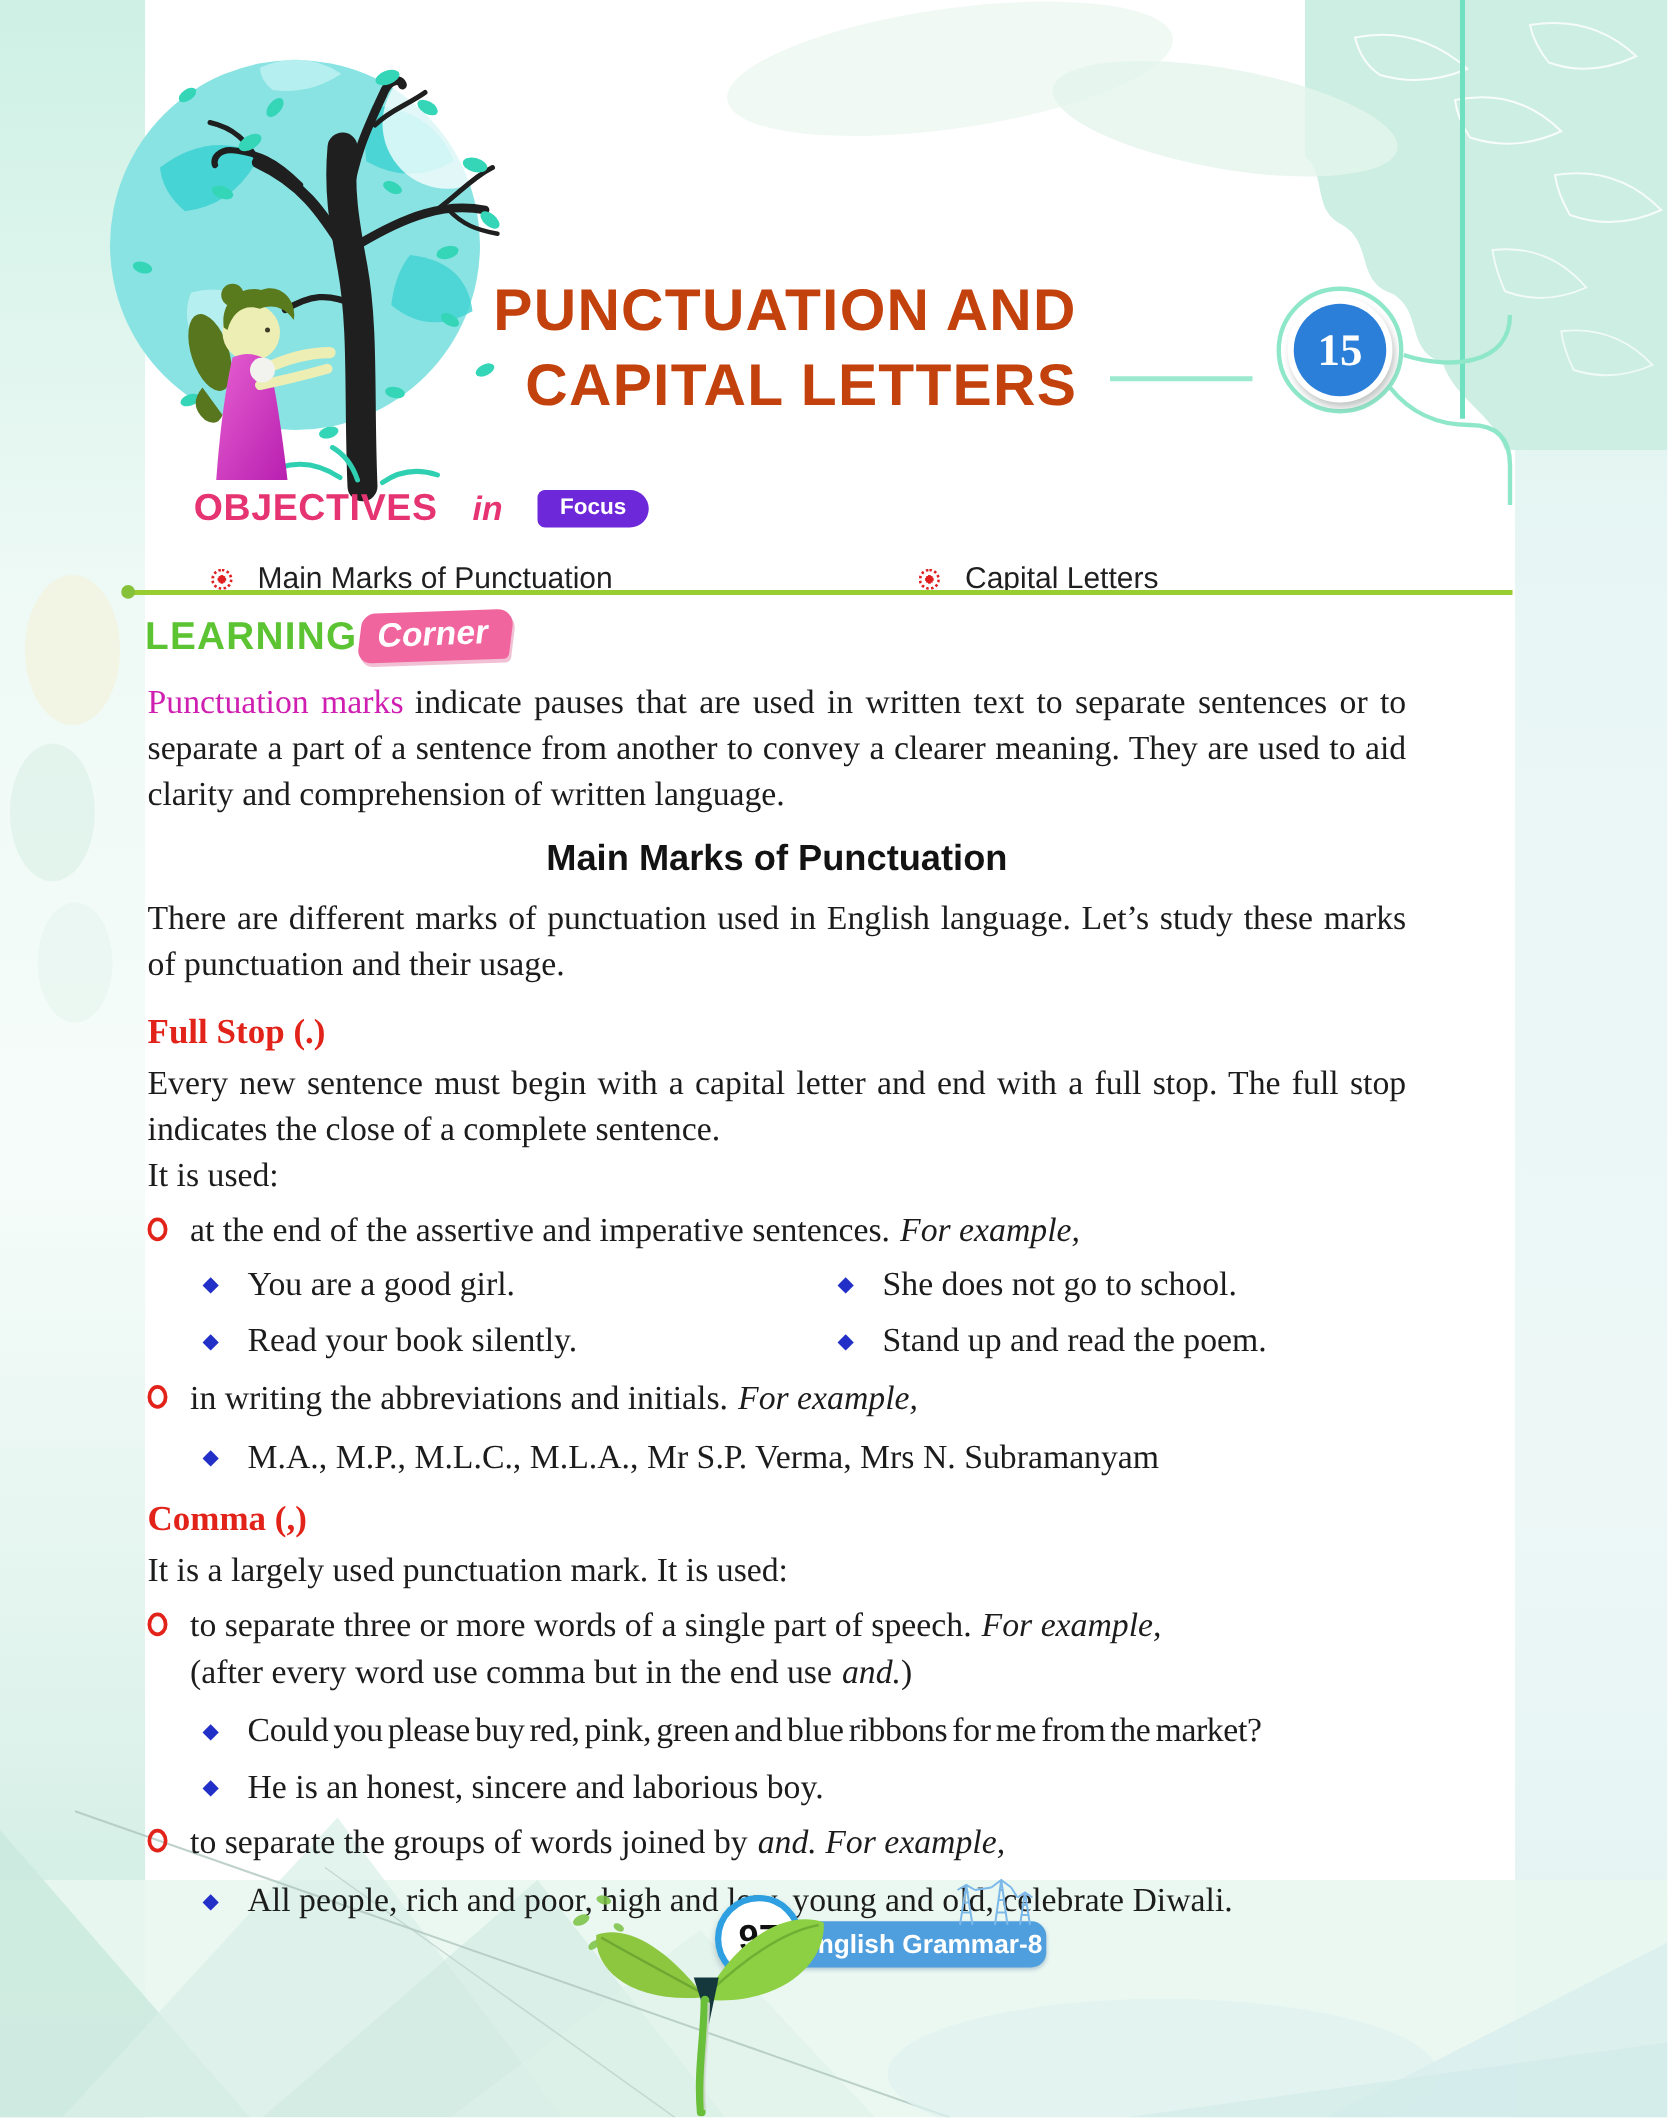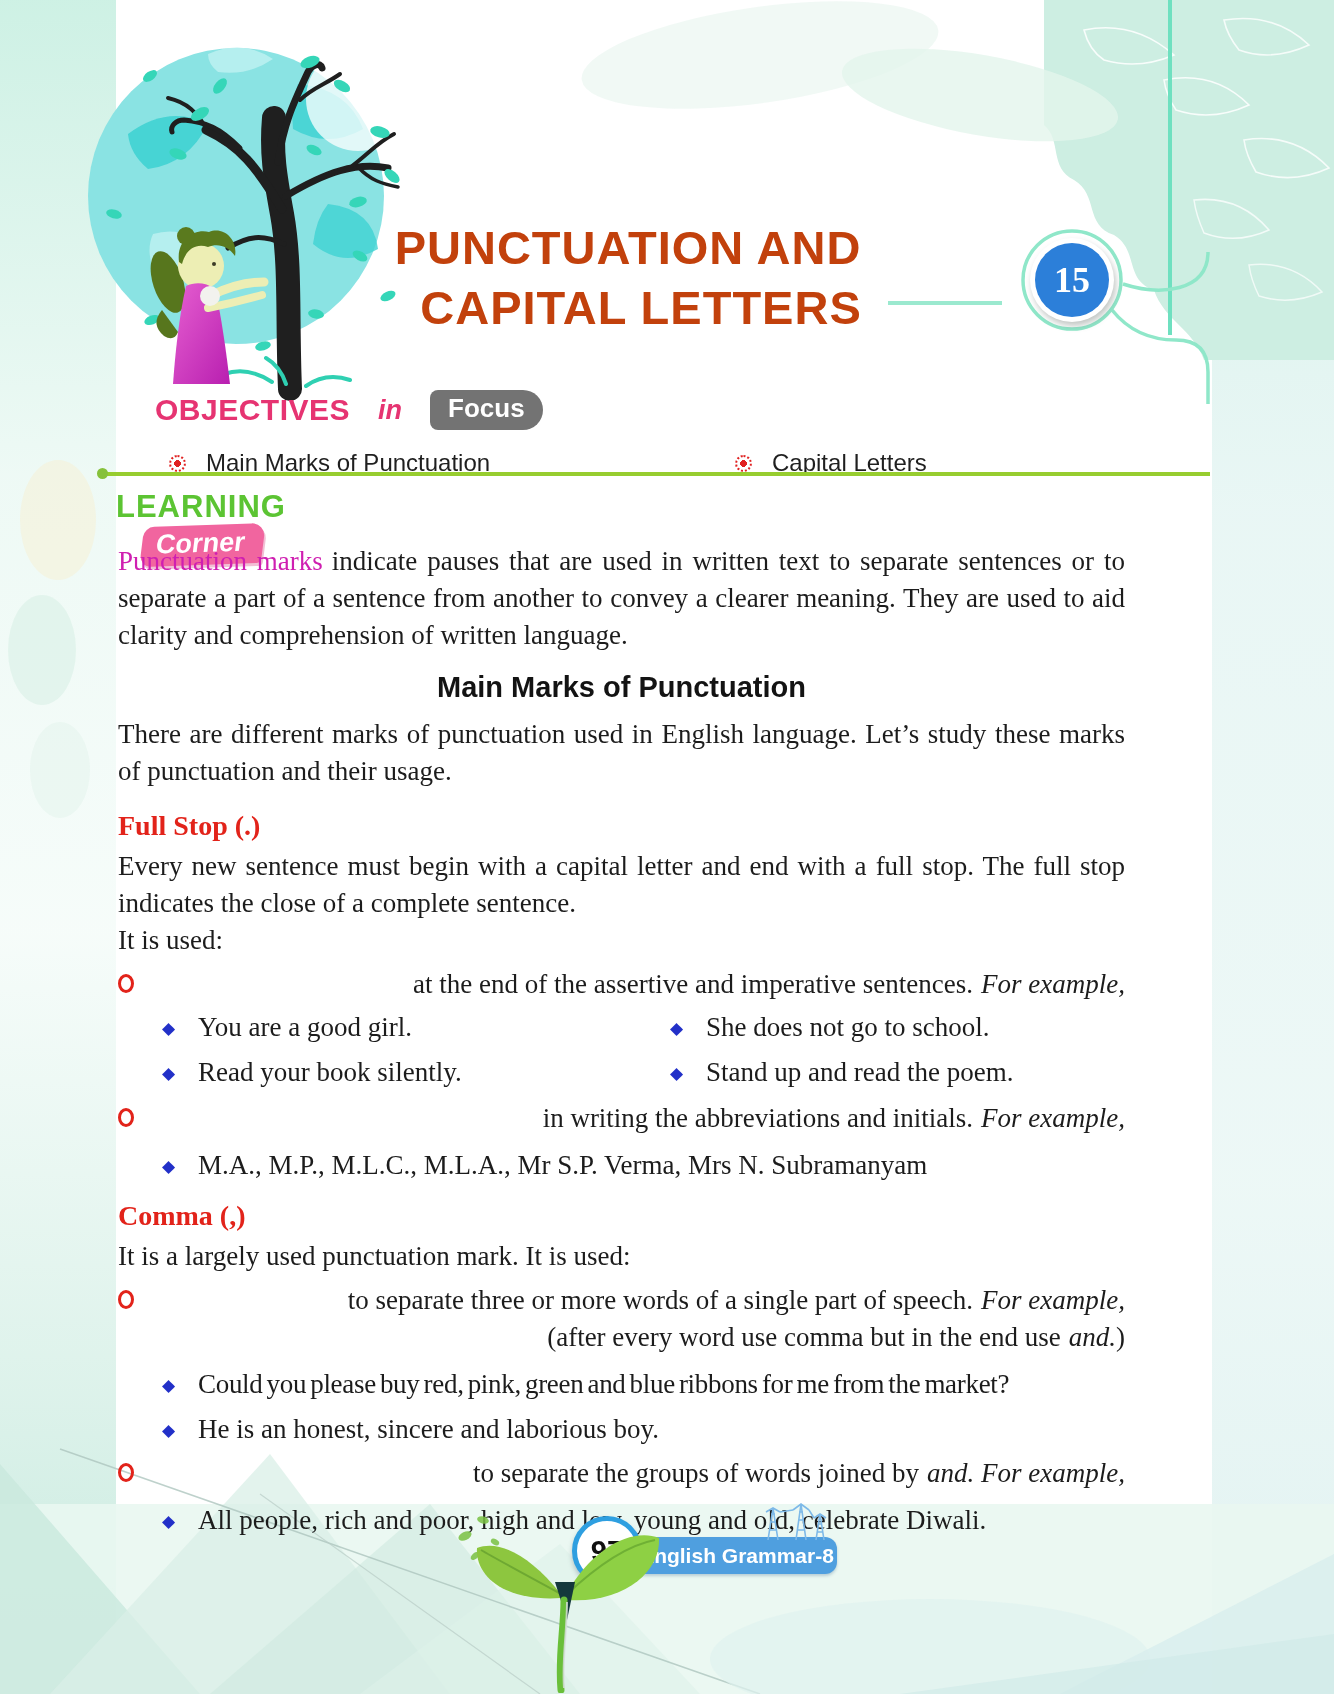--- a/index.html
+++ b/index.html
@@ -42,42 +42,41 @@
     color:#ffffff;font-family:"Liberation Serif", serif;font-weight:700;font-size:36px;
   }
   
   .objectives-heading{
     position:absolute;left:155px;top:390px;z-index:5;
     font-family:"Liberation Sans", sans-serif;display:flex;align-items:center;gap:28px;
   }
   .objectives-heading .obj{color:#e63472;font-weight:800;font-size:30px;letter-spacing:.5px;}
   .objectives-heading .in{color:#e63472;font-style:italic;font-size:27px;font-weight:600;}
   .chip-focus{
-    background:#737373;color:#ffffff;font-weight:700;font-size:26px;
+    background:#6d28d9;color:#ffffff;font-weight:700;font-size:18px;
     padding:3px 18px 6px 18px;border-radius:8px 20px 20px 8px;
   }
   .objectives-row{
     position:absolute;left:155px;top:449px;width:1000px;z-index:5;
     font-family:"Liberation Sans", sans-serif;font-size:24px;color:#1f1f1f;
   }
   .obj-item{position:absolute;display:flex;align-items:center;}
   .obj-item.first{left:14px;top:0;}
   .obj-item.second{left:580px;top:0;}
   .obj-bullet{
     width:13px;height:13px;border:2px dotted #e02020;border-radius:50%;
     margin-right:20px;position:relative;flex:0 0 13px;
     background:radial-gradient(circle,#e02020 0 3.2px, transparent 3.4px);
   }
   .green-rule{position:absolute;left:104px;top:472px;width:1106px;height:4px;background:#97cd2f;z-index:5;}
   .green-rule-dot{position:absolute;left:97px;top:468px;width:11px;height:11px;border-radius:50%;background:#86c13a;z-index:5;}
   
   .learning-corner{
     position:absolute;left:116px;top:489px;z-index:5;display:flex;align-items:center;
     font-family:"Liberation Sans", sans-serif;
-    flex-direction:column;
   }
   .learning-word{color:#5cc433;font-weight:800;font-size:31px;letter-spacing:1px;}
   .corner-chip{
     margin-left:2px;background:#f1659f;color:#ffffff;font-weight:700;font-size:27px;
     padding:3px 18px 6px 14px;border-radius:10px 14px 4px 12px;
     transform:skewX(-9deg) rotate(-2deg);box-shadow:2px 3px 0 rgba(214,74,134,.35);
   }
   
   .content{
     position:absolute;left:118px;top:543px;width:1007px;z-index:5;
@@ -87,21 +86,21 @@
   .lead-magenta{color:#cf1fb1;margin-right:9px;}
   .section-heading{
     text-align:center;font-family:"Liberation Sans", sans-serif;font-weight:800;
     font-size:29px;color:#131313;margin:12px 0 8px 0;line-height:42px;
   }
   .red-heading{
     color:#e2231a;font-weight:700;font-size:28px;margin:16px 0 2px 0;line-height:40px;
     font-family:"Liberation Serif", serif;
   }
   .used-label{margin:0;}
-  .bullet-row{display:flex;align-items:flex-start;margin-top:7px;text-align:right;}
+  .bullet-row{display:flex;align-items:flex-start;margin-top:7px;}
   .obull{
     flex:0 0 16px;width:16px;height:19px;border:3px solid #e2231a;border-radius:50%;
     margin:8px 18px 0 0;box-sizing:border-box;
   }
   .bullet-text{flex:1;}
   .ital{font-style:italic;}
   .gap-left{margin-left:8px;}
   .diamond-row{display:flex;align-items:flex-start;padding-left:44px;margin-top:8px;line-height:40px;}
   .diamond{
     flex:0 0 16px;color:#2230c8;font-size:17px;margin:1px 20px 0 0;

